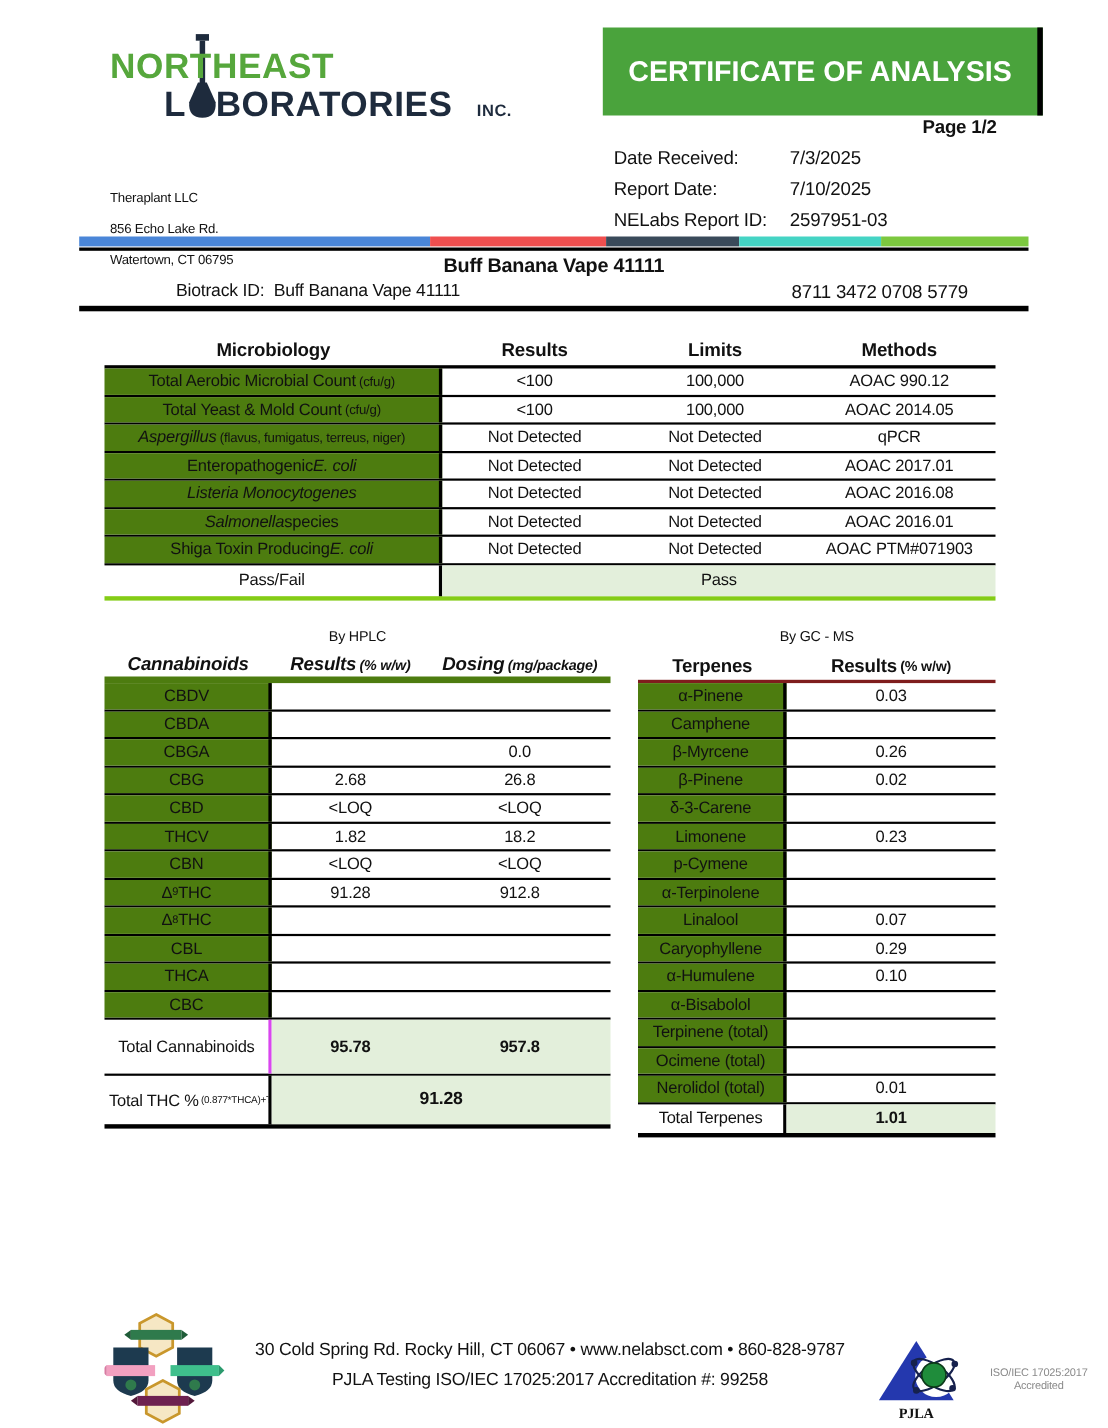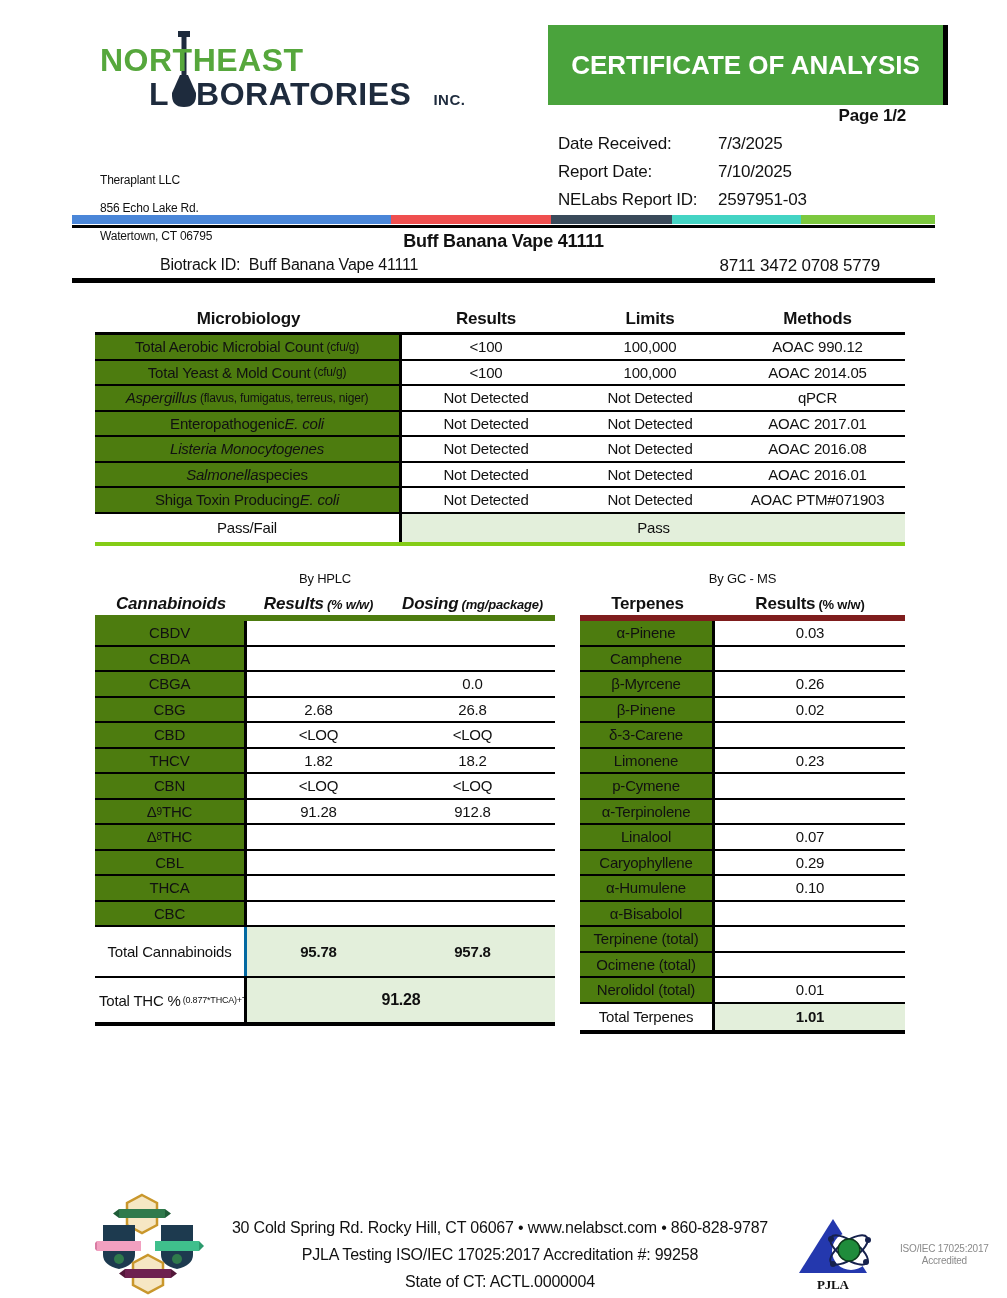--- a/index.html
+++ b/index.html
@@ -62,21 +62,21 @@
   .k1 { width:152px; } .k2 { width:143px; } .k3 { width:165px; }
   .ctable .trow { height:25.5px; }
   .ctable .totrow { height:51px; font-weight:bold; }
   .ctable .totrow .lab { font-weight:normal; }
   .ctable .thcrow { height:44px; border-bottom:none; font-weight:bold; }
   .thc-label { font-weight:normal; white-space:nowrap; overflow:hidden; justify-content:flex-start; padding-left:4px; }
   .thc-sub { font-size:9px; vertical-align:sub; margin-left:2px; }
 
   
   .ttable { left:580px; top:593px; width:325px; border-bottom:4px solid #000; }
-  .ttable .thead { height:28px; border-bottom:6px solid #7f1d1d;align-items:center; }
+  .ttable .thead { height:28px; border-bottom:3px solid #7f1d1d;align-items:center; }
   .t1 { width:135px; } .t2 { width:190px; }
   .ttable .trow { height:25.5px; }
   .ttable .totrow { height:26px; border-bottom:none; }
   .ttable .totrow .val { font-weight:bold; }
 
   
   .footer-text { left:210px; top:1214px; width:580px; text-align:center; font-size:16px; line-height:27px; }
   .badges { left:95px; top:1193px; }
   .pjla { left:795px; top:1215px; width:200px; }
   .pjla-iso { position:absolute; left:105px; top:28px; font-size:10px; color:#8a8a8a; line-height:12px; }
@@ -336,21 +336,21 @@
   <div class="trow">
     <div class="cell k1 c-blue">
         <span>CBC</span>
         <span></span>
       </div>
     <div class="cell k2"></div>
     <div class="cell k3"></div>
   </div>
 
   <div class="trow totrow">
-    <div class="cell k1 lab" style="border-right:3px solid #0369a1">Total Cannabinoids</div>
+    <div class="cell k1 lab" style="border-right:3px solid #d946ef">Total Cannabinoids</div>
     <div class="cell k2 c-green">95.78</div>
     <div class="cell k3 c-green">957.8</div>
   </div>
   <div class="trow thcrow">
     <div class="cell k1 thc-label" style="border-right:3px solid #000">
         <span>Total THC %</span>
         <span class="thc-sub">(0.877*THCA)+THC</span>
       </div>
     <div class="cell c-green" style="width:308px; font-size:16px">91.28</div>
   </div>
@@ -453,21 +453,20 @@
 
   <polygon points="53,62 68,70 68,92 53,100 38,92 38,70" fill="#f6e7c4" stroke="#c9972c" stroke-width="2.5"></polygon>
   <rect x="30" y="76" width="46" height="9" fill="#6e2150"></rect>
   <polygon points="30,76 24,80.5 30,85" fill="#521739"></polygon>
   <polygon points="76,76 82,80.5 76,85" fill="#521739"></polygon>
 </svg>
 
 <div class="abs footer-text">
   <div>30 Cold Spring Rd. Rocky Hill, CT 06067  •  www.nelabsct.com  •  860-828-9787</div>
   <div>PJLA Testing ISO/IEC 17025:2017 Accreditation #: 99258</div>
-  <div>State of CT: ACTL.0000004</div>
 </div>
 
 <div class="abs pjla">
   <svg width="100" height="80" viewBox="0 0 100 80">
     <polygon points="4,58 38,4 72,58" fill="#2438ae"></polygon>
     <circle cx="56" cy="36" r="19" fill="#ffffff"></circle>
     <ellipse cx="54" cy="35" rx="22" ry="9" fill="none" stroke="#16214d" stroke-width="2" transform="rotate(-35 54 35)"></ellipse>
     <ellipse cx="54" cy="35" rx="22" ry="9" fill="none" stroke="#16214d" stroke-width="2" transform="rotate(35 54 35)"></ellipse>
     <circle cx="54" cy="35" r="11" fill="#1f8c3b" stroke="#0d3a1a" stroke-width="1.5"></circle>
     <circle cx="36" cy="24" r="3" fill="#16214d"></circle>

